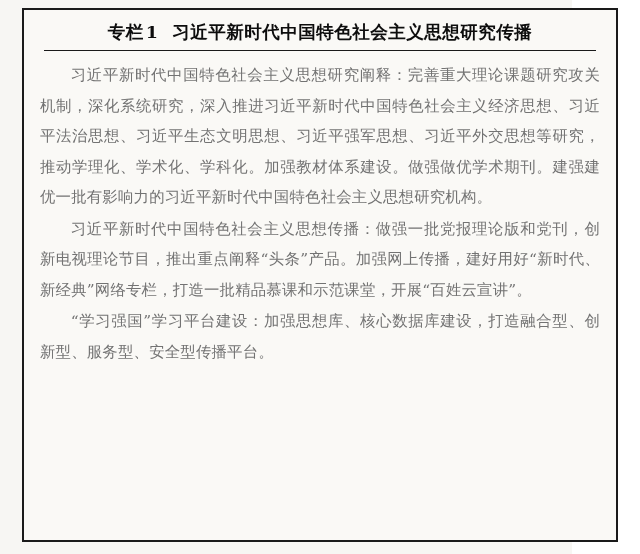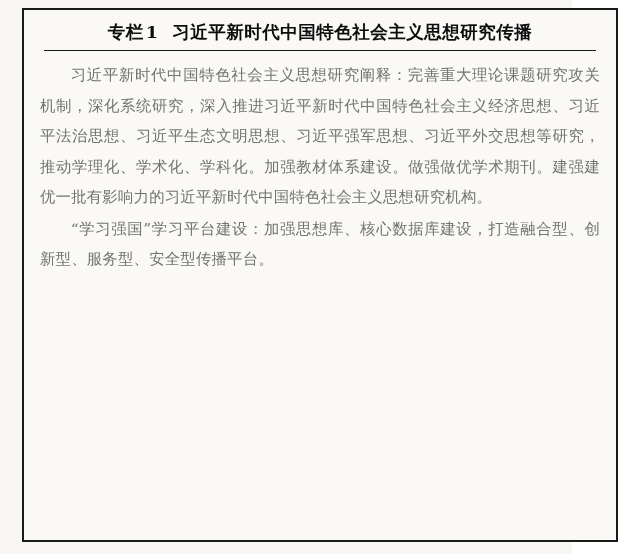--- a/index.html
+++ b/index.html
@@ -78,18 +78,19 @@
 <div id="page">
   <div class="box">
     <div class="box-inner">
 
       <div class="title">
         <span>专栏</span><span class="num">1</span><span>习近平新时代中国特色社会主义思想研究传播</span>
       </div>
 
       <div class="body">
         <p class="para">习近平新时代中国特色社会主义思想研究阐释：完善重大理论课题研究攻关机制，深化系统研究，深入推进习近平新时代中国特色社会主义经济思想、习近平法治思想、习近平生态文明思想、习近平强军思想、习近平外交思想等研究，推动学理化、学术化、学科化。加强教材体系建设。做强做优学术期刊。建强建优一批有影响力的习近平新时代中国特色社会主义思想研究机构。</p>
+        <p class="para">习近平新时代中国特色社会主义思想传播：做强一批党报理论版和党刊，创新电视理论节目，推出重点阐释“头条”产品。加强网上传播，建好用好“新时代、新经典”网络专栏，打造一批精品慕课和示范课堂，开展“百姓云宣讲”。</p>
         <p class="para">“学习强国”学习平台建设：加强思想库、核心数据库建设，打造融合型、创新型、服务型、安全型传播平台。</p>
       </div>
 
     </div>
   </div>
 </div>
 
 </body></html>

